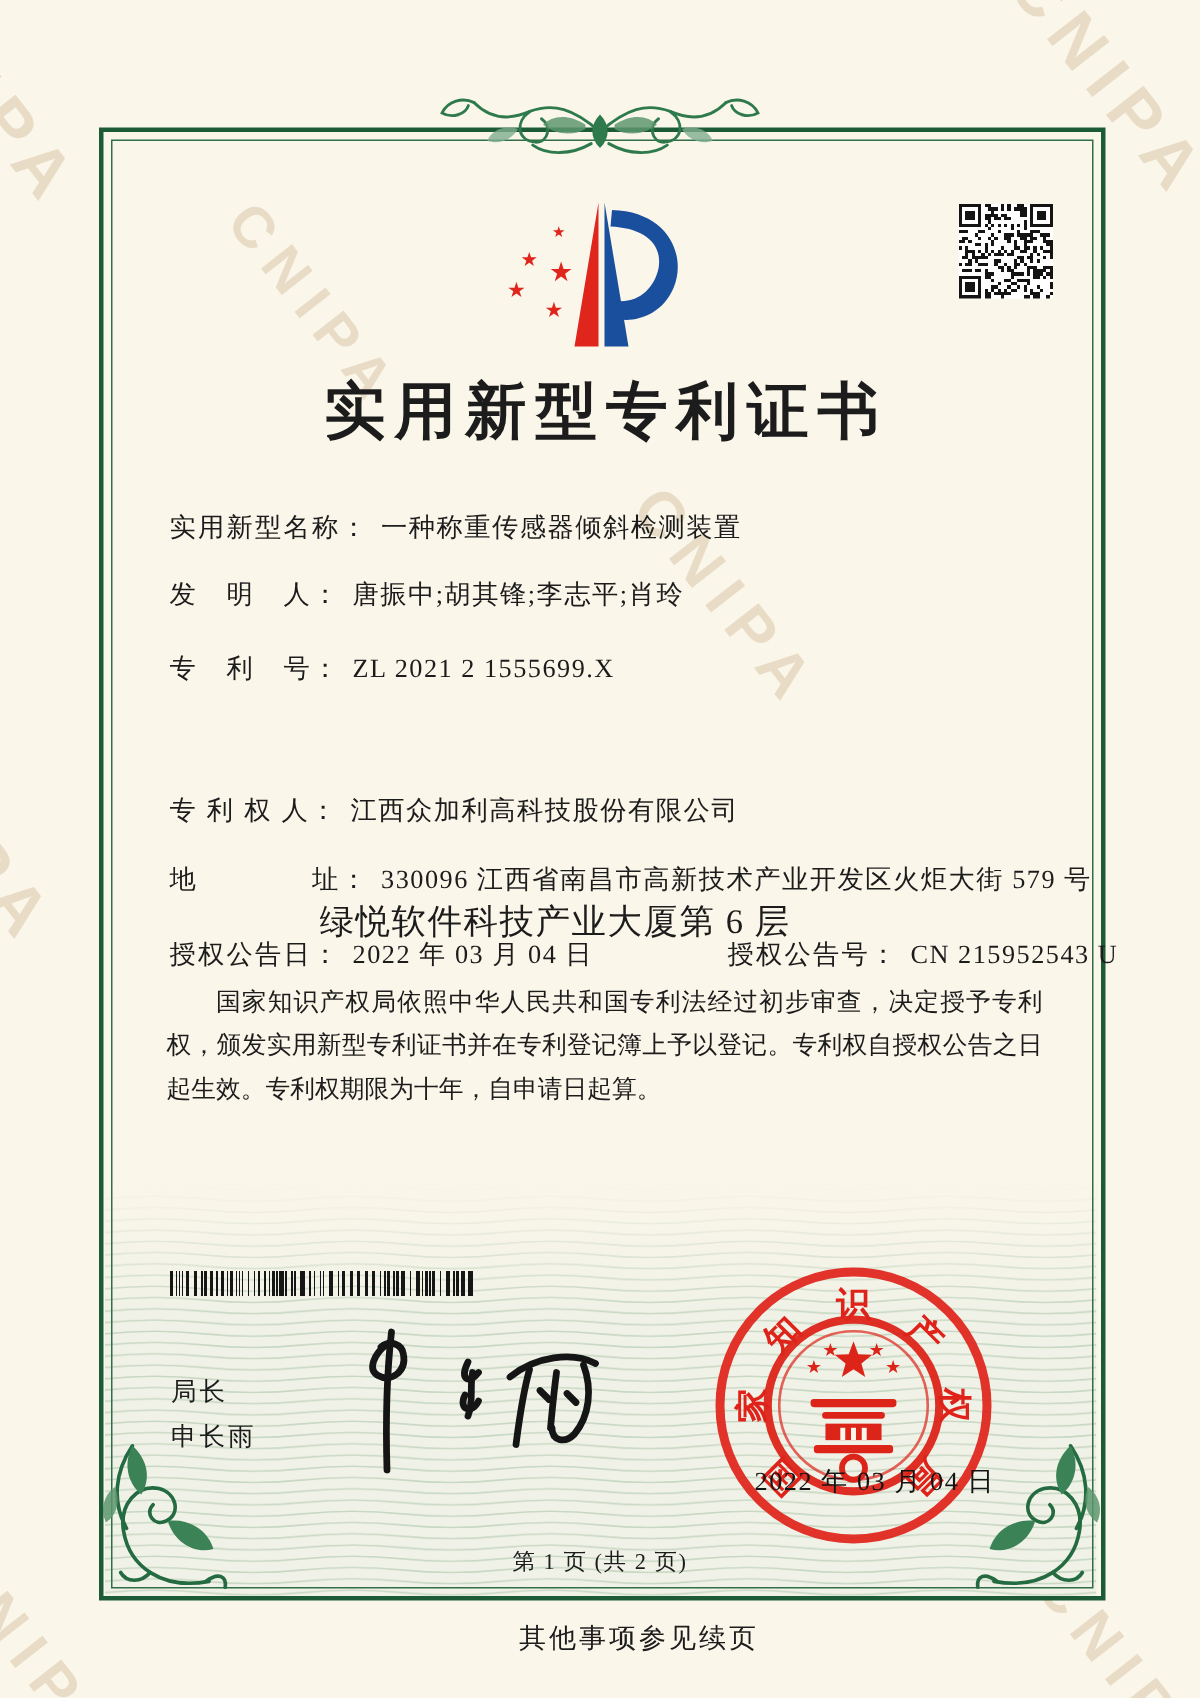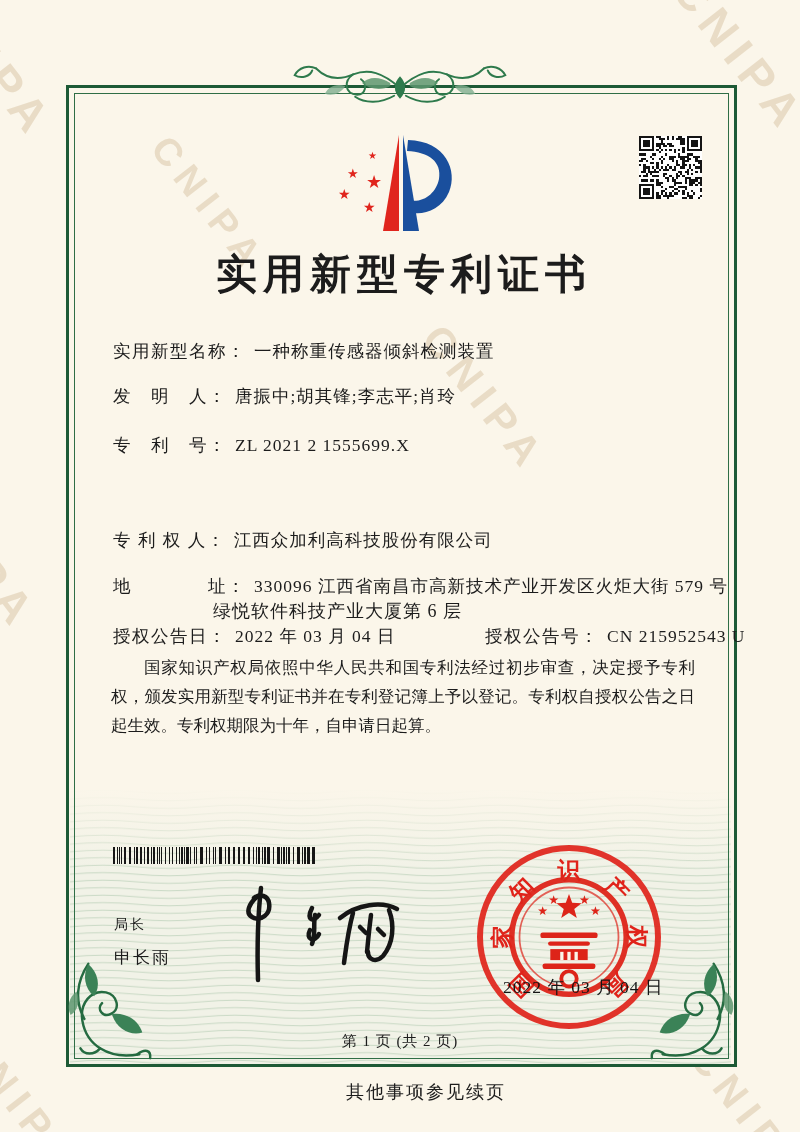--- a/index.html
+++ b/index.html
@@ -30,30 +30,30 @@
   .cert-no b{font-weight:normal;letter-spacing:1px;}
   .qr{position:absolute;left:639px;top:136px;width:63px;height:63px;z-index:5;background:#fff;}
   .logo{position:absolute;left:330px;top:131px;width:140px;height:106px;z-index:5;}
   .logo .star{position:absolute;color:#e0251d;line-height:1;font-family:"DejaVu Sans",sans-serif;}
   .title{position:absolute;left:0;top:243px;width:100%;text-align:center;
     font-size:41px;font-weight:bold;letter-spacing:6px;z-index:5;margin:4px;}
   
   .field{position:absolute;left:113px;font-size:17.5px;letter-spacing:1px;z-index:5;white-space:nowrap;}
   .field .lbl{letter-spacing:1.5px;}
   .field .val{margin-left:8px;}
-  .addr2{position:absolute;left:213px;font-size:18px;letter-spacing:1px;z-index:5;text-align:right;}
+  .addr2{position:absolute;left:213px;font-size:23px;letter-spacing:1px;z-index:5;text-align:right;}
   .grant-no{position:absolute;left:372px;top:0;}
   
   .legal{position:absolute;left:111px;top:654px;width:584px;z-index:5;
     font-size:16.5px;line-height:1.75;text-align:justify;}
   .legal p{margin:0;text-indent:2em;}
   
   .barcode{position:absolute;left:113px;top:847px;width:208px;height:17px;z-index:5;}
   
-  .sig-role{position:absolute;left:114px;top:916px;font-size:14px;z-index:5;
+  .sig-role{position:absolute;left:114px;top:916px;font-size:17px;z-index:5;
     font-family:Liberation Sans, sans-serif;letter-spacing:2px;}
   .sig-name{position:absolute;left:114px;top:946px;font-size:17px;z-index:5;
     font-family:"Liberation Sans","DejaVu Sans",sans-serif;letter-spacing:2px;}
   .sig-script{position:absolute;left:224px;top:882px;width:196px;height:106px;z-index:5;}
   
   .seal{position:absolute;left:477px;top:845px;width:184px;height:184px;z-index:6;}
   .seal-ring{position:absolute;inset:0;border:6px solid rgba(224,35,26,.92);border-radius:50%;box-sizing:border-box;}
   .seal-char{position:absolute;left:50%;top:50%;font-size:23px;font-weight:bold;color:#e0231a;
     font-family:"Liberation Serif",serif;}
   .emblem{position:absolute;left:26px;top:26px;width:132px;height:132px;}

